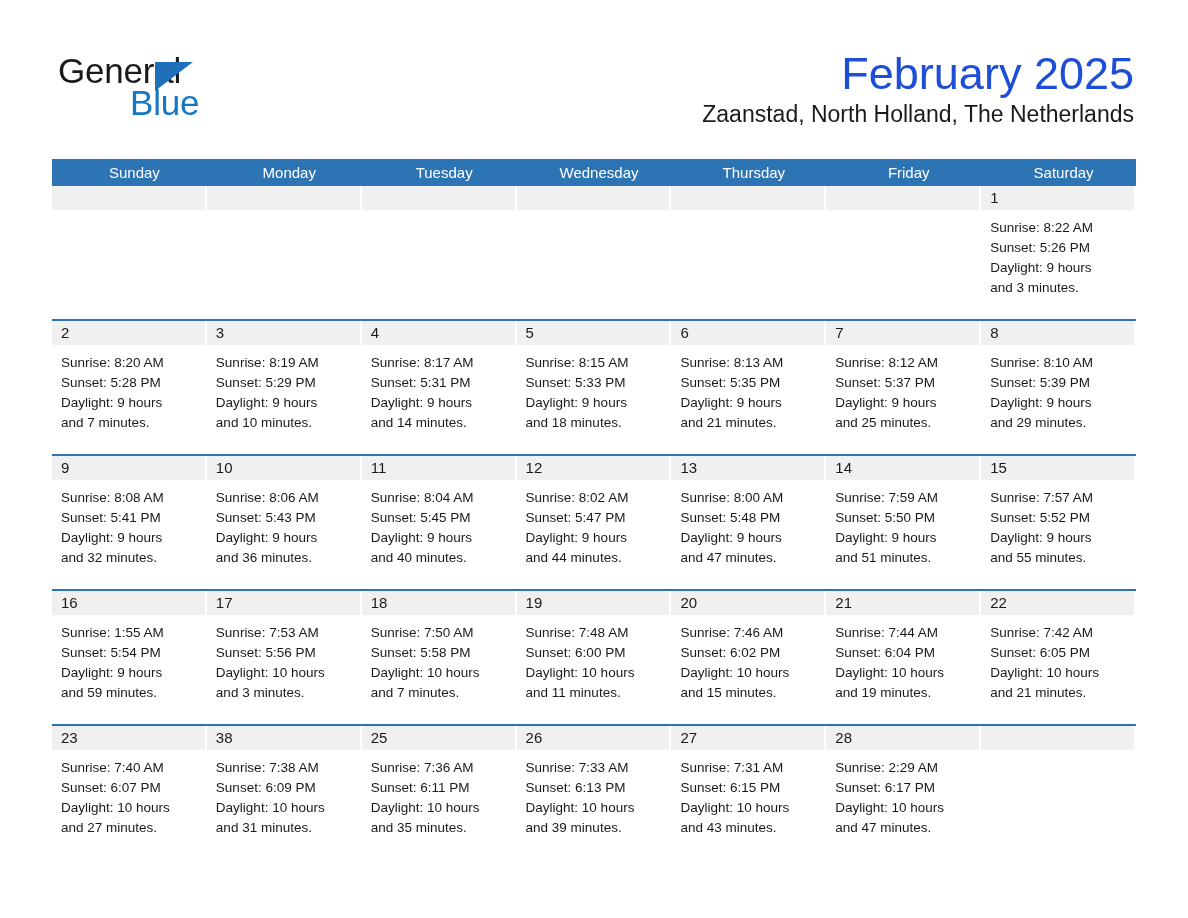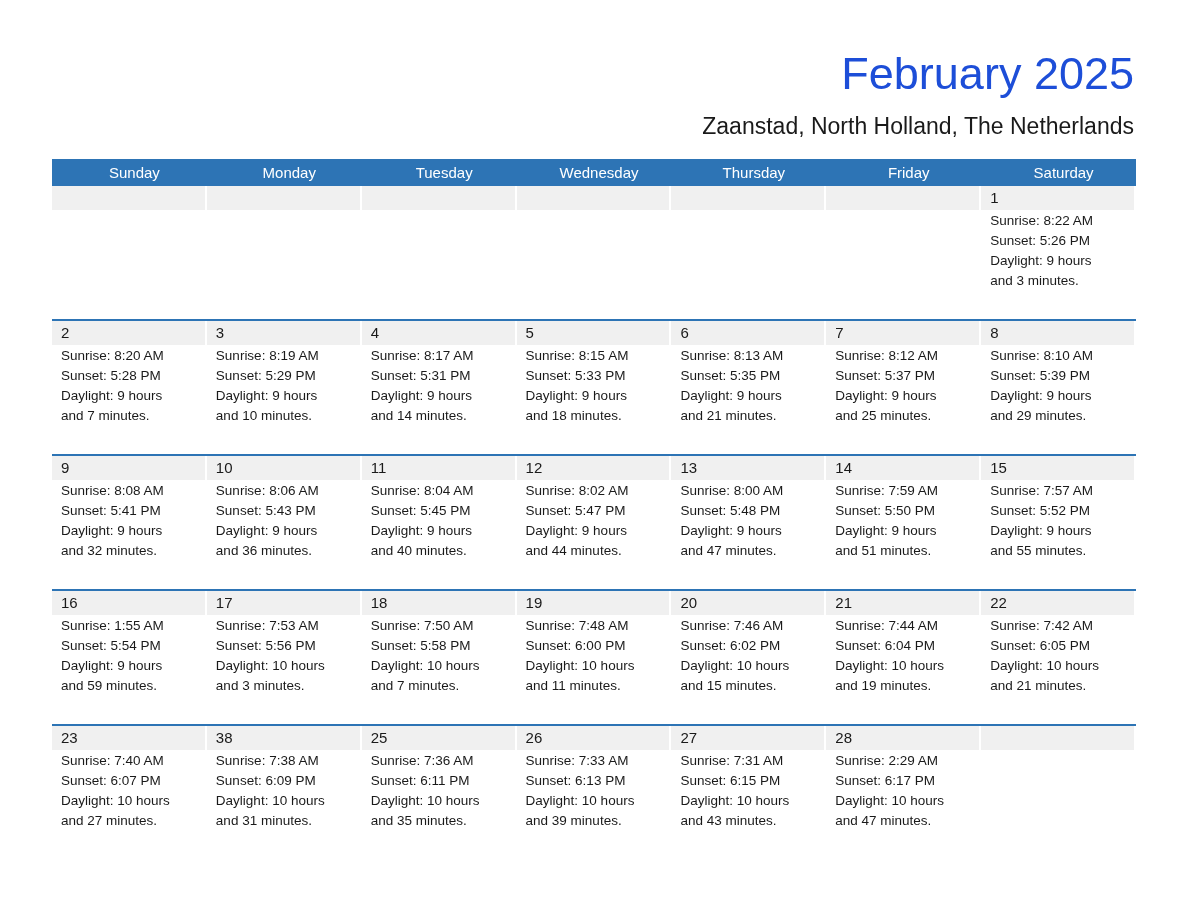--- a/index.html
+++ b/index.html
@@ -72,21 +72,21 @@
     text-align: right;
   }
   .month-title {
     font-size: 45px;
     line-height: 52px;
     color: #1d4ed8;
     font-weight: normal;
     white-space: nowrap;
   }
   .location-title {
-    margin-top: 12px;
+    margin-top: 0;
     font-size: 23px;
     line-height: 28px;
     color: #1a1a1a;
     font-weight: normal;
     white-space: nowrap;
   }
 
   
   .calendar {
     position: absolute;
@@ -137,36 +137,41 @@
     background: #f0f0f0;
     font-size: 15px;
     color: #1a1a1a;
     padding-left: 9px;
     box-sizing: border-box;
   }
   .day-cell.empty .day-number {
     background: #f0f0f0;
   }
   .day-body {
-    padding: 1px 6px 0 9px;
+    padding: 8px 6px 0 9px;
     font-size: 13.5px;
     line-height: 20px;
     color: #1a1a1a;
   }
   .day-body div {
     white-space: nowrap;
   }
 </style>
 </head>
 <body>
 
 <div class="page">
 
   <div class="top-header">
 
+    <div class="logo">
+      <span class="logo-general">General</span>
+      <span class="logo-tri"></span>
+      <span class="logo-blue">Blue</span>
+    </div>
 
     <div class="title-block">
       <div class="month-title">February 2025</div>
       <div class="location-title">Zaanstad, North Holland, The Netherlands</div>
     </div>
 
   </div>
 
   <div class="calendar">
 

